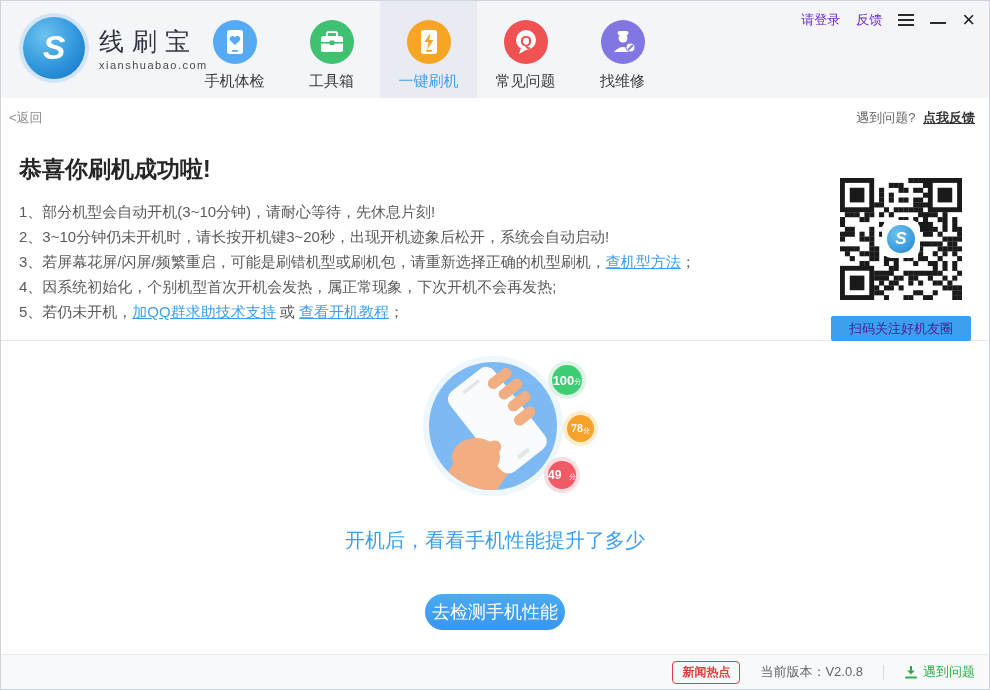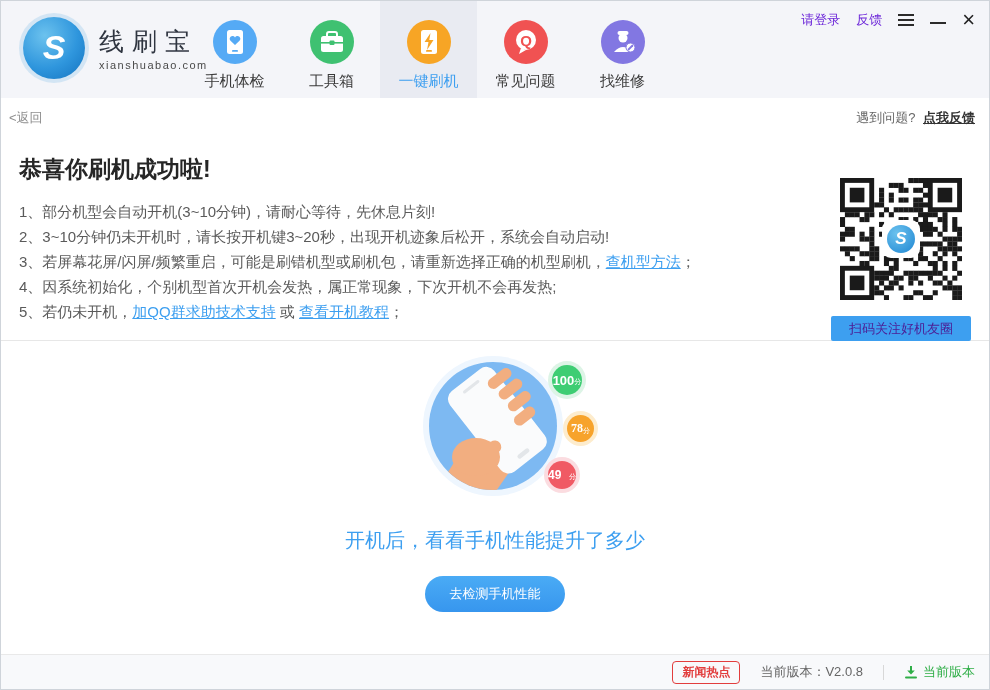--- a/index.html
+++ b/index.html
@@ -67,22 +67,22 @@
   .score-badge { position:absolute; border-radius:50%; color:#fff; font-weight:bold;
     display:flex; align-items:center; justify-content:center; }
   .score-badge .unit { font-size:7px; font-weight:normal; margin-top:4px; }
   .badge-100 { width:30px; height:30px; font-size:13px; top:12px; right:-12px;
     background:var(--badge-green); box-shadow:0 0 0 4px #ddf4e6; }
   .badge-78 { width:27px; height:27px; font-size:12px; top:62px; right:-24px;
     background:var(--badge-orange); box-shadow:0 0 0 4px #fdeccd;font-family:Liberation Serif, serif; }
   .badge-49 { width:28px; height:28px; font-size:12px; top:108px; right:-6px;
     background:var(--badge-red); box-shadow:0 0 0 4px #fbdce0;justify-content:space-between; }
   .perf-hint { margin-top:24px; font-size:20px; color:var(--accent); }
-  .perf-btn { margin-top:22px; width:140px; height:36px; border:none; border-radius:18px;
-    background:linear-gradient(#4aabf5,#3796ee); color:#fff; font-size:13px; cursor:pointer; font-family:inherit; }
+  .perf-btn { margin-top:40px; width:140px; height:36px; border:none; border-radius:18px;
+    background:linear-gradient(#4aabf5,#3796ee); color:#fff; font-size:18px; cursor:pointer; font-family:inherit; }
 
   
   footer { height:35px; flex:0 0 auto; background:#f8f9fb; border-top:1px solid #e9e9e9;
     display:flex; align-items:center; justify-content:flex-end; padding-right:14px; gap:20px; }
   .news-badge { font-size:12px; color:var(--news-red); border:1px solid var(--news-red);
     border-radius:4px; padding:2px 9px; font-weight:bold; cursor:pointer; }
   .version { font-size:13px; color:#666; }
   .vdiv { width:1px; height:15px; background:#d8d8d8; }
   .dl { display:flex; align-items:center; gap:5px; cursor:pointer; }
   .dl span { font-size:13px; color:var(--download-green); }
@@ -456,17 +456,17 @@
   <footer>
     <span class="news-badge">新闻热点</span>
     <span class="version">当前版本：V2.0.8</span>
     <span class="vdiv"></span>
     <span class="dl">
       <svg width="14" height="14" viewBox="0 0 14 14">
         <path d="M7 1 v6.5" style="stroke:var(--download-green)" stroke-width="2" fill="none"></path>
         <path d="M3.2 5.5 L7 9.5 L10.8 5.5 Z" style="fill:var(--download-green)"></path>
         <rect x="1" y="11.5" width="12" height="2" rx="1" style="fill:var(--download-green)"></rect>
       </svg>
-      <span>当前版本</span>
+      <span>遇到问题</span>
     </span>
   </footer>
 
 </div>
 
 </body></html>

